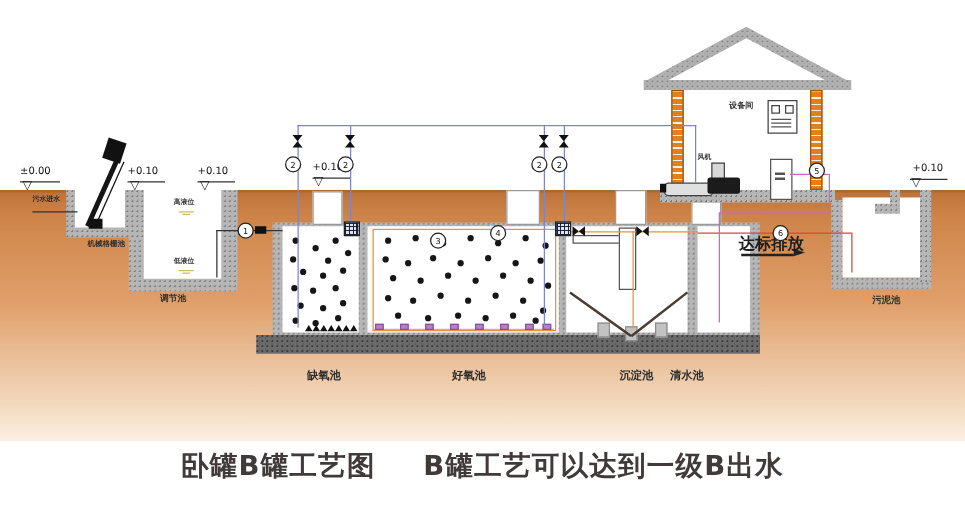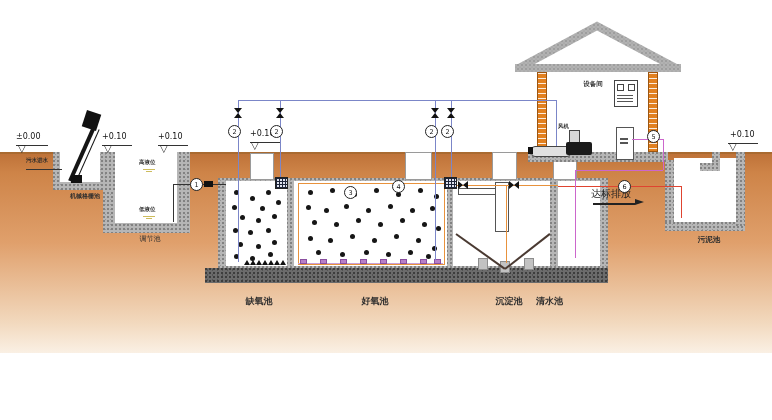--- a/index.html
+++ b/index.html
@@ -210,21 +210,21 @@
 
   <div class="pipe mag" style="left:632px;top:139px;width:31px;height:1px;"></div>
   <div class="pipe mag" style="left:663px;top:139px;width:1px;height:31px;"></div>
   <div class="pipe mag" style="left:575px;top:170px;width:88px;height:1px;"></div>
   <div class="pipe mag" style="left:575px;top:170px;width:1px;height:88px;"></div>
   <div class="cnum" style="left:647px;top:130px;">5</div>
 
   <div class="cnum" style="left:344px;top:186px;">3</div>
   <div class="cnum" style="left:392px;top:180px;">4</div>
 
-  <div class="t" style="left:591px;top:189px;font-size:10px;font-weight:normal;color:#1d1d1d;z-index:37;">达标排放</div>
+  <div class="t" style="left:591px;top:189px;font-size:13px;font-weight:bold;color:#1d1d1d;z-index:37;">达标排放</div>
   <div class="arrowline" style="left:593px;top:203px;width:42px;"></div>
 
   <div class="t" style="left:16px;top:133px;font-size:8px;color:#111;z-index:36;">±0.00</div>
   <div class="abs dark" style="left:16px;top:145px;width:32px;height:1px;z-index:36;"></div>
   <span class="tri" style="left:18px;top:144px;">▽</span>
 
   <div class="t" style="left:102px;top:133px;font-size:8px;color:#111;z-index:36;">+0.10</div>
   <div class="abs dark" style="left:102px;top:145px;width:30px;height:1px;z-index:36;"></div>
   <span class="tri" style="left:104px;top:144px;">▽</span>
 
@@ -234,21 +234,24 @@
 
   <div class="t" style="left:250px;top:130px;font-size:8px;color:#111;z-index:36;">+0.10</div>
   <div class="abs dark" style="left:250px;top:142px;width:30px;height:1px;z-index:36;"></div>
   <span class="tri" style="left:251px;top:141px;">▽</span>
 
   <div class="t" style="left:730px;top:131px;font-size:8px;color:#111;z-index:36;">+0.10</div>
   <div class="abs dark" style="left:728px;top:143px;width:30px;height:1px;z-index:36;"></div>
   <span class="tri" style="left:729px;top:142px;">▽</span>
 
   <div class="t" style="left:60px;top:193px;width:50px;text-align:center;font-size:6px;font-weight:bold;color:#2e2e2e;">机械格栅池</div>
-  <div class="t" style="left:128px;top:236px;width:44px;text-align:center;font-size:7px;font-weight:normal;color:#2e2e2e;">调节池</div>
+  <div class="t" style="left:128px;top:236px;width:44px;font-size:7px;font-weight:bold;color:#2e2e2e;">调节池</div>
   <div class="t" style="left:228px;top:297px;width:62px;text-align:center;font-size:9px;font-weight:bold;color:#2e2e2e;">缺氧池</div>
   <div class="t" style="left:344px;top:297px;width:62px;text-align:center;font-size:9px;font-weight:bold;color:#2e2e2e;">好氧池</div>
   <div class="t" style="left:478px;top:297px;width:62px;text-align:center;font-size:9px;font-weight:bold;color:#2e2e2e;">沉淀池</div>
   <div class="t" style="left:536px;top:297px;width:62px;font-size:9px;font-weight:bold;color:#2e2e2e;">清水池</div>
   <div class="t" style="left:684px;top:236px;width:50px;text-align:center;font-size:7.5px;font-weight:bold;color:#2e2e2e;">污泥池</div>
 
+  <div class="caption">
+    <span>卧罐B罐工艺图</span><span class="gap"></span><span>B罐工艺可以达到一级B出水</span>
+  </div>
 
 </div>
 
 </body></html>

